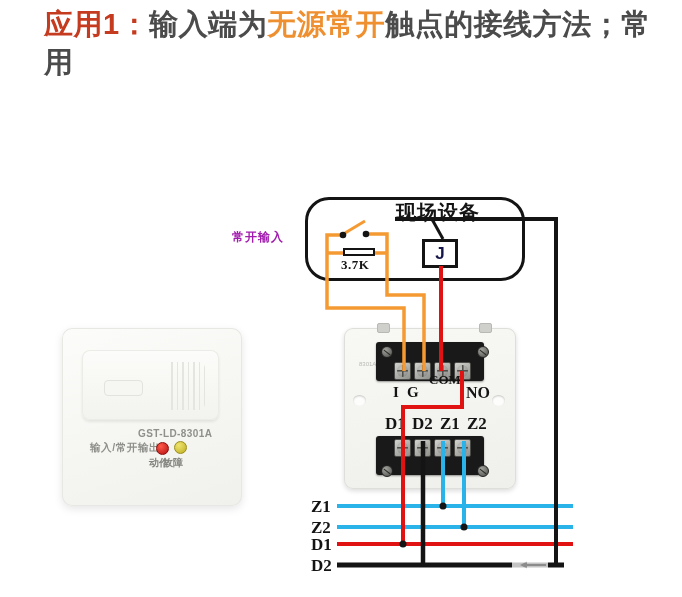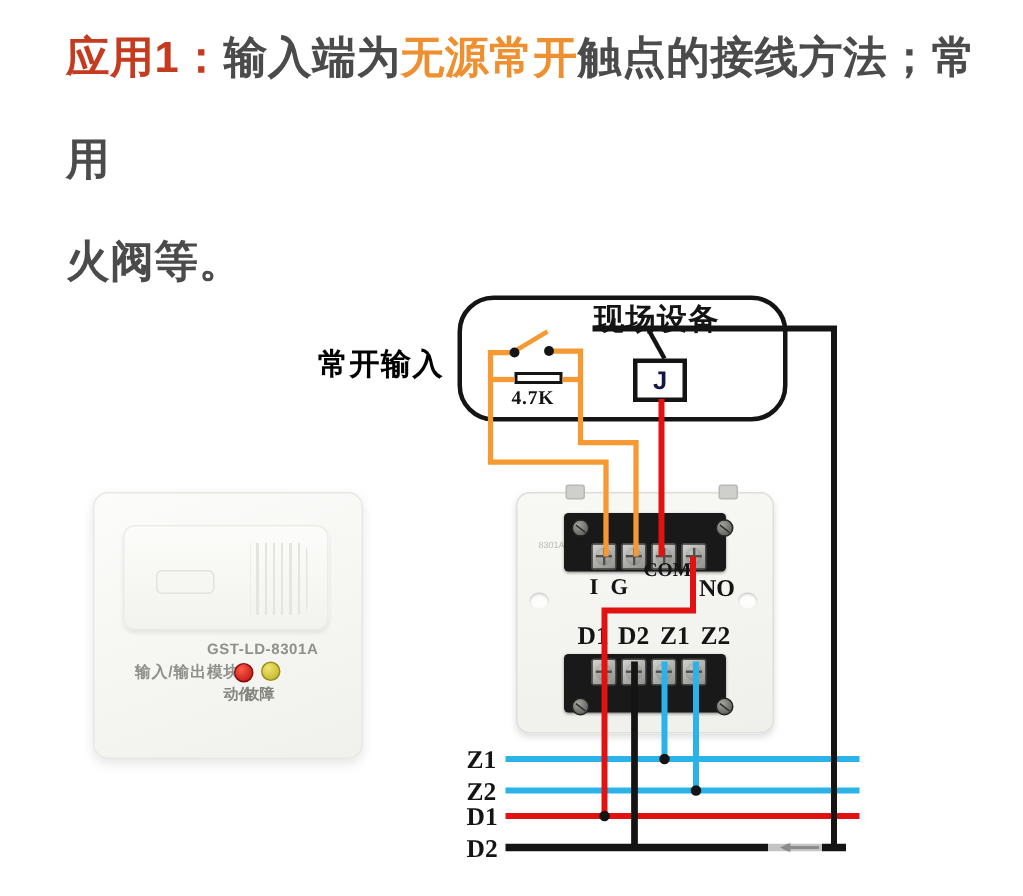--- a/index.html
+++ b/index.html
@@ -1,27 +1,27 @@
 <!DOCTYPE html>
 <html><head>
 <meta charset="utf-8">
 <style>
   html,body{margin:0;padding:0;background:#ffffff;}
   .stage{position:relative;width:682px;height:597px;background:#ffffff;overflow:hidden;
          font-family:"Liberation Sans","DejaVu Sans",sans-serif;}
   
-  .intro{position:absolute;left:44px;top:5px;width:615px;font-size:29px;line-height:68px;
+  .intro{position:absolute;left:44px;top:5px;width:615px;font-size:29px;line-height:38px;
          font-weight:600;color:#4b4b4b;letter-spacing:0.5px;}
   .intro .red{color:#c53b1f;font-weight:700;}
   .intro .orange{color:#ee8f30;}
   
   .field-box{position:absolute;left:305px;top:197px;width:214px;height:78px;
              border:3px solid #141414;border-radius:24px;}
   .field-label{position:absolute;left:396px;top:199px;font-size:20px;font-weight:700;color:#141414;letter-spacing:1px;}
-  .lbl-in{position:absolute;left:212px;top:229px;font-size:20px;font-weight:700;color:#000000;letter-spacing:1px;}
+  .lbl-in{position:absolute;left:232px;top:229px;font-size:12px;font-weight:700;color:#a21caf;letter-spacing:1px;}
   .lbl-out{position:absolute;left:571px;top:229px;font-size:20px;font-weight:700;color:#1a1a1a;letter-spacing:1px;}
   .jbox{position:absolute;left:422px;top:239px;width:30px;height:23px;border:3px solid #141414;background:#fff;
         display:flex;align-items:center;justify-content:center;font-size:17px;font-weight:700;color:#15154a;}
   .resistor{position:absolute;left:343px;top:248px;width:28px;height:4px;border:2px solid #141414;background:#fff;}
   .res-label{position:absolute;left:341px;top:257px;font-family:"Liberation Serif","DejaVu Serif",serif;
              font-size:13px;font-weight:700;color:#141414;letter-spacing:0.5px;}
   
   .plate{position:absolute;left:344px;top:328px;width:172px;height:161px;border-radius:9px;
          background:linear-gradient(170deg,#f8f8f5,#efefeb);box-shadow:0 2px 5px rgba(0,0,0,0.14), inset 0 0 0 1px #dededa;}
   .tab{position:absolute;width:11px;height:8px;top:-5px;background:#cfcfcb;border:1px solid #b8b8b4;border-radius:2px;}
@@ -65,44 +65,43 @@
   
   .wires{position:absolute;left:0;top:0;pointer-events:none;}
 </style>
 </head>
 <body>
 
 <div class="stage">
 
   <div class="intro">
     <div><span class="red">应用1：</span><span>输入端为</span><span class="orange">无源常开</span><span>触点的接线方法；常用</span></div>
-    <div><span>火阀等。</span></div>
   </div>
 
   <div class="photo">
     <div class="cover">
       <div class="slot"></div>
       <div class="vents"></div>
     </div>
     <div class="model">GST-LD-8301A</div>
-    <div class="mtype">输入/输出模块</div>
+    <div class="mtype">输入/常开输出</div>
     <div class="led red"></div>
     <div class="led yellow"></div>
     <div class="ledlab a">动作</div>
     <div class="ledlab b">故障</div>
   </div>
 
   <div class="field-box"></div>
   <div class="field-label">现场设备</div>
   <div class="lbl-in">常开输入</div>
   <div class="jbox">
       <span>J</span>
     </div>
   <div class="resistor"></div>
-  <div class="res-label">4.7K</div>
+  <div class="res-label">3.7K</div>
 
   <div class="plate">
     <div class="tab" style="left:33px;"></div>
     <div class="tab" style="left:135px;"></div>
     <div class="marking">8301A</div>
     <div class="block topb"></div>
     <div class="block botb"></div>
     <div class="endscrew" style="left:37px;top:18px;"></div>
     <div class="endscrew" style="left:133px;top:18px;"></div>
     <div class="endscrew" style="left:37px;top:137px;"></div>

